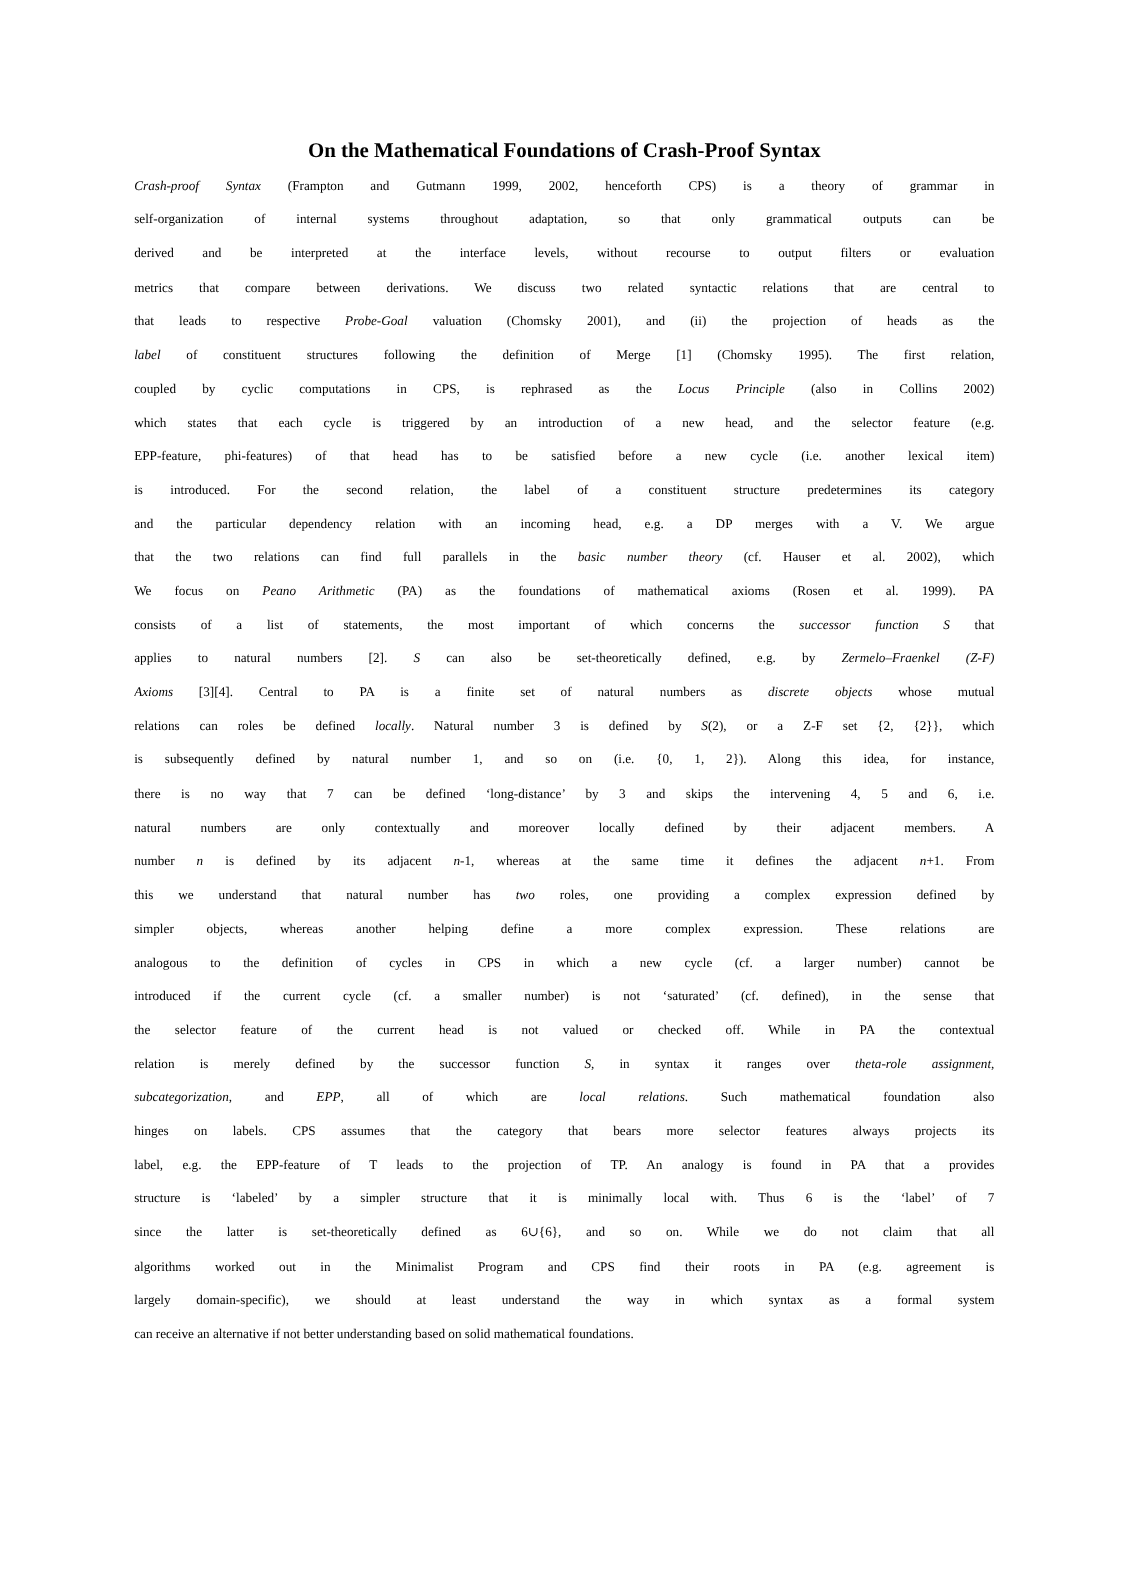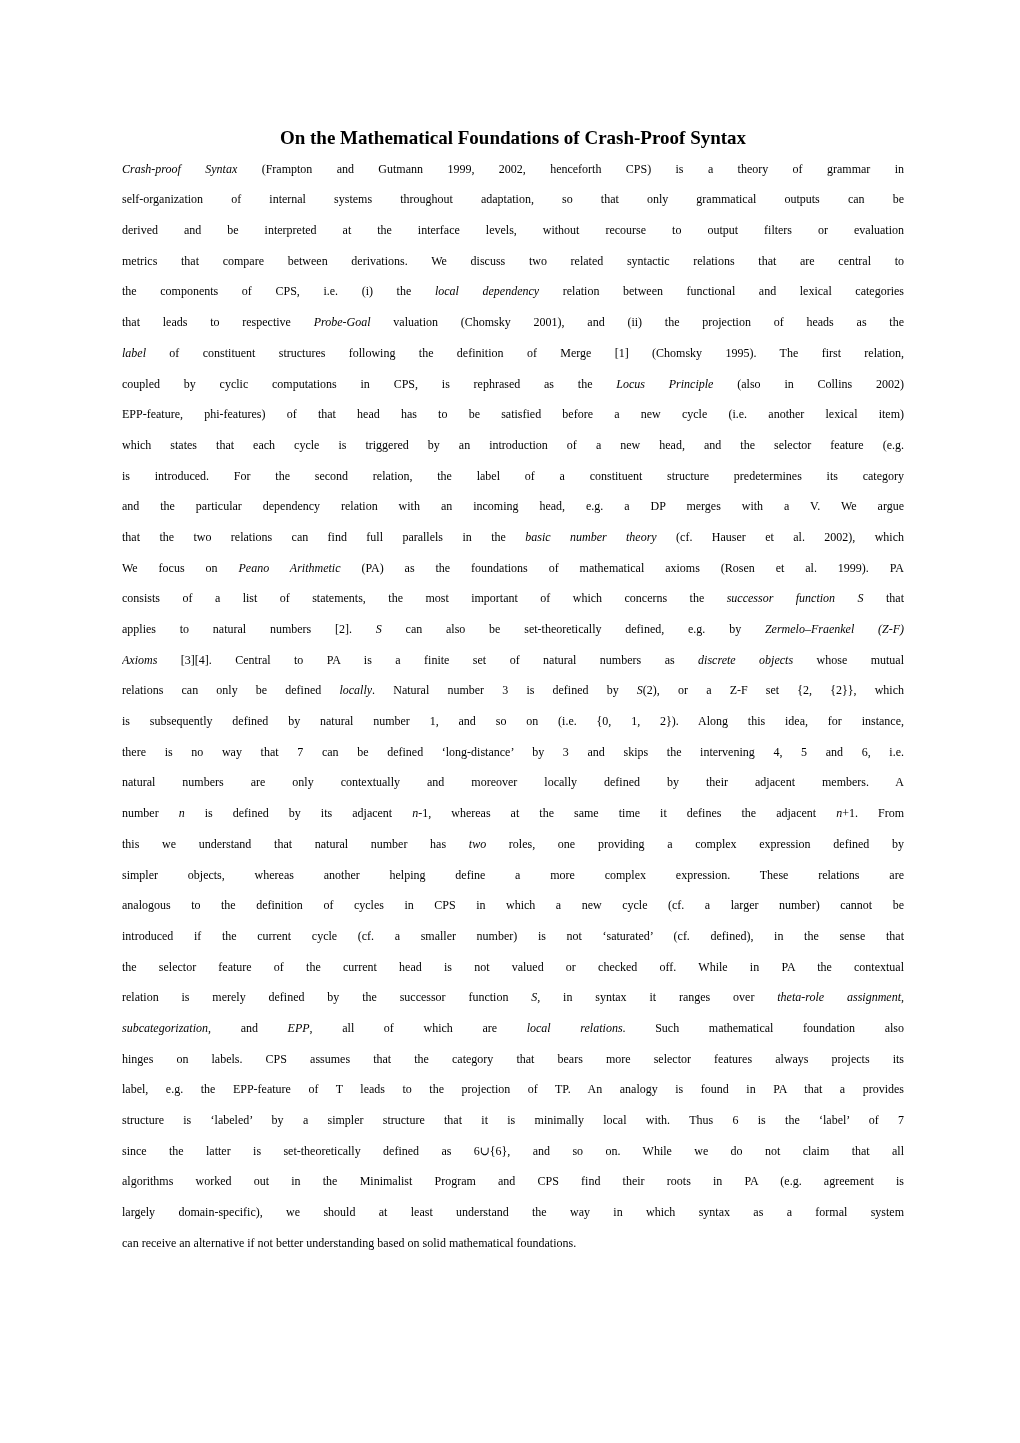--- a/index.html
+++ b/index.html
@@ -45,36 +45,35 @@
 <body>
 
 <div class="page">
   <h1 class="title">On the Mathematical Foundations of Crash-Proof Syntax</h1>
   <div class="body-text">
       <div class="para">
         <div class="line"><span class="it">Crash-proof Syntax</span><span> (Frampton and Gutmann 1999, 2002, henceforth CPS) is a theory of grammar in</span></div>
         <div class="line"><span>self-organization of internal systems throughout adaptation, so that only grammatical outputs can be</span></div>
         <div class="line"><span>derived and be interpreted at the interface levels, without recourse to output filters or evaluation</span></div>
         <div class="line"><span>metrics that compare between derivations. We discuss two related syntactic relations that are central to</span></div>
-        <div class="line"><span>the components of CPS, i.e. (i) the </span><span class="it">local dependency</span><span> relation between functional and lexical categories</span></div>
         <div class="line"><span>that leads to respective </span><span class="it">Probe-Goal</span><span> valuation (Chomsky 2001), and (ii) the projection of heads as the</span></div>
         <div class="line"><span class="it">label</span><span> of constituent structures following the definition of Merge [1] (Chomsky 1995). The first relation,</span></div>
         <div class="line"><span>coupled by cyclic computations in CPS, is rephrased as the </span><span class="it">Locus Principle</span><span> (also in Collins 2002)</span></div>
+        <div class="line"><span>which states that each cycle is triggered by an introduction of a new head, and the selector feature (e.g.</span></div>
         <div class="line"><span>EPP-feature, phi-features) of that head has to be satisfied before a new cycle (i.e. another lexical item)</span></div>
-        <div class="line"><span>which states that each cycle is triggered by an introduction of a new head, and the selector feature (e.g.</span></div>
         <div class="line"><span>is introduced. For the second relation, the label of a constituent structure predetermines its category</span></div>
         <div class="line"><span>and the particular dependency relation with an incoming head, e.g. a DP merges with a V. We argue</span></div>
         <div class="line"><span>that the two relations can find full parallels in the </span><span class="it">basic number theory</span><span> (cf. Hauser et al. 2002), which</span></div>
       </div>
       <div class="para">
         <div class="line"><span>We focus on </span><span class="it">Peano Arithmetic</span><span> (PA) as the foundations of mathematical axioms (Rosen et al. 1999). PA</span></div>
         <div class="line"><span>consists of a list of statements, the most important of which concerns the </span><span class="it">successor function S</span><span> that</span></div>
         <div class="line"><span>applies to natural numbers [2]. </span><span class="it">S</span><span> can also be set-theoretically defined, e.g. by </span><span class="it">Zermelo–Fraenkel (Z-F)</span></div>
         <div class="line"><span class="it">Axioms</span><span> [3][4]. Central to PA is a finite set of natural numbers as </span><span class="it">discrete objects</span><span> whose mutual</span></div>
-        <div class="line"><span>relations can only be defined </span><span class="it">locally</span><span>. Natural number 3 is defined by </span><span class="it">S</span><span>(2), or a Z-F set {2, {2}}, which</span></div>
+        <div class="line"><span>relations can roles be defined </span><span class="it">locally</span><span>. Natural number 3 is defined by </span><span class="it">S</span><span>(2), or a Z-F set {2, {2}}, which</span></div>
         <div class="line"><span>is subsequently defined by natural number 1, and so on (i.e. {0, 1, 2}). Along this idea, for instance,</span></div>
         <div class="line"><span>there is no way that 7 can be defined ‘long-distance’ by 3 and skips the intervening 4, 5 and 6, i.e.</span></div>
         <div class="line"><span>natural numbers are only contextually and moreover locally defined by their adjacent members. A</span></div>
         <div class="line"><span>number </span><span class="it">n</span><span> is defined by its adjacent </span><span class="it">n</span><span>-1, whereas at the same time it defines the adjacent </span><span class="it">n</span><span>+1. From</span></div>
         <div class="line"><span>this we understand that natural number has </span><span class="it">two</span><span> roles, one providing a complex expression defined by</span></div>
         <div class="line"><span>simpler objects, whereas another helping define a more complex expression. These relations are</span></div>
         <div class="line"><span>analogous to the definition of cycles in CPS in which a new cycle (cf. a larger number) cannot be</span></div>
         <div class="line"><span>introduced if the current cycle (cf. a smaller number) is not ‘saturated’ (cf. defined), in the sense that</span></div>
         <div class="line"><span>the selector feature of the current head is not valued or checked off. While in PA the contextual</span></div>
         <div class="line"><span>relation is merely defined by the successor function </span><span class="it">S</span><span>, in syntax it ranges over </span><span class="it">theta-role assignment</span><span>,</span></div>

